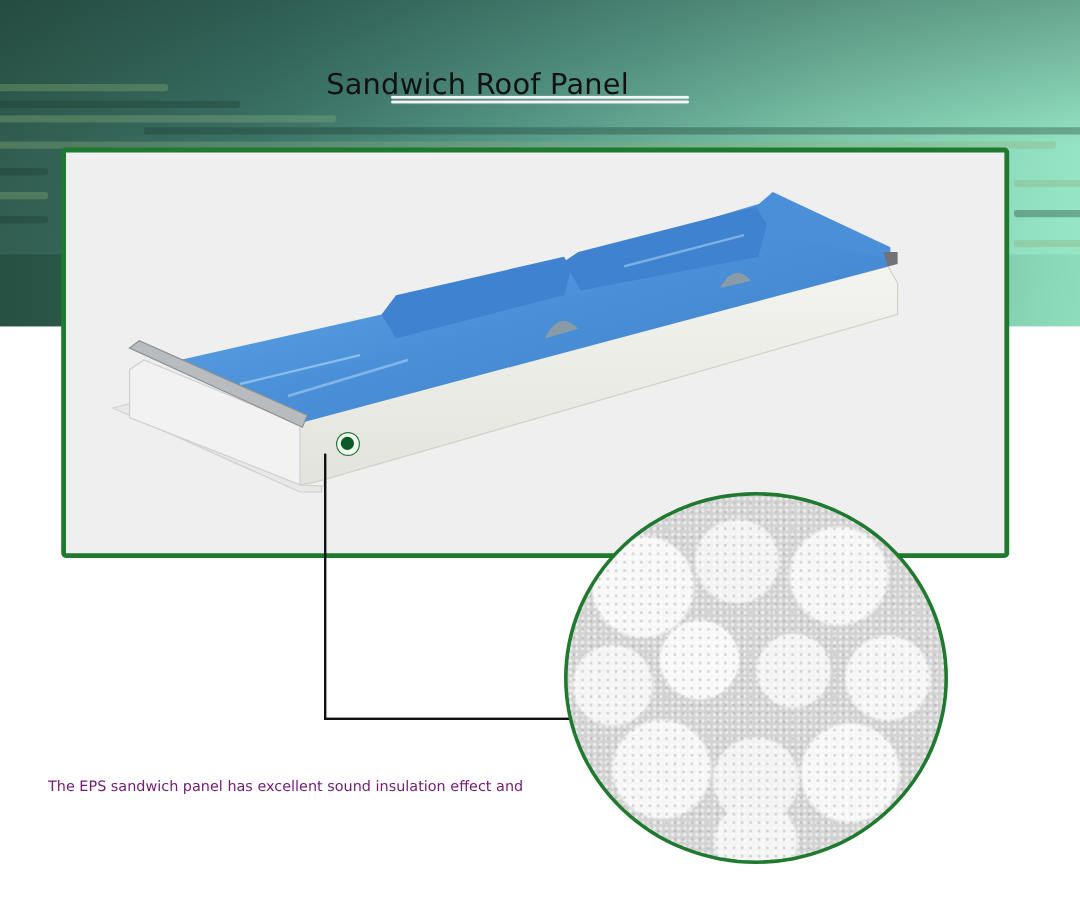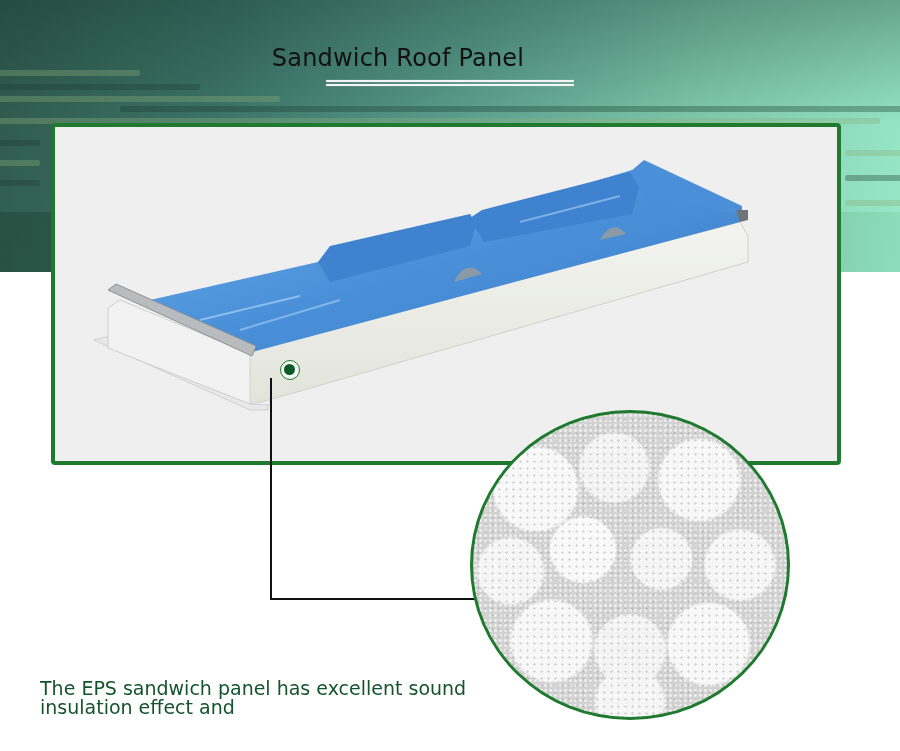--- a/index.html
+++ b/index.html
@@ -19,21 +19,21 @@
       position: absolute; left: -20px; height: 6px; border-radius: 2px;
       background: rgba(140,175,120,0.35);
     }
     .banner .stack.dark { background: rgba(30,60,45,0.35); }
     .banner .ground {
       position: absolute; left: 0; bottom: 0; width: 900px; height: 60px;
       background: linear-gradient(90deg, rgba(30,70,55,0.55), rgba(110,190,150,0.25));
     }
 
     .title {
-      position: absolute; left: 0; top: 44px; width: 796px; text-align: center;
+      position: absolute; left: 0; top: 56px; width: 796px; text-align: center;
       font-size: 24px; color: #111; letter-spacing: 0.2px;
     }
     .title-underline {
       position: absolute; left: 326px; top: 80px; width: 248px; height: 6px;
     }
     .title-underline span {
       position: absolute; left: 0; width: 100%; height: 2px; background: #f4f4f4;
       border-radius: 1px; box-shadow: 0 0 1px rgba(255,255,255,0.8);
     }
     .title-underline span:nth-child(1) { top: 0; }
@@ -84,22 +84,22 @@
       background-size: 5px 5px;
       opacity: 0.7;
     }
     .zoom-circle::after {
       content: ""; position: absolute; inset: 0;
       background-image: radial-gradient(circle, rgba(150,150,150,0.35) 0 1px, transparent 1.4px);
       background-size: 7px 7px; background-position: 2px 3px;
     }
 
     .caption {
-      position: absolute; left: 40px; top: 679px; width: 480px;
-      font-size: 19px; line-height: 19px; color: #14532d;
+      position: absolute; left: 40px; top: 646px; width: 480px;
+      font-size: 12px; line-height: 19px; color: #701a75;
     }
   </style>
 </head>
 <body>
 
 <div class="banner">
   <div class="sky-shade"></div>
   <div class="stack" style="top:70px;width:160px;"></div>
   <div class="stack dark" style="top:84px;width:220px;"></div>
   <div class="stack" style="top:96px;width:300px;"></div>

